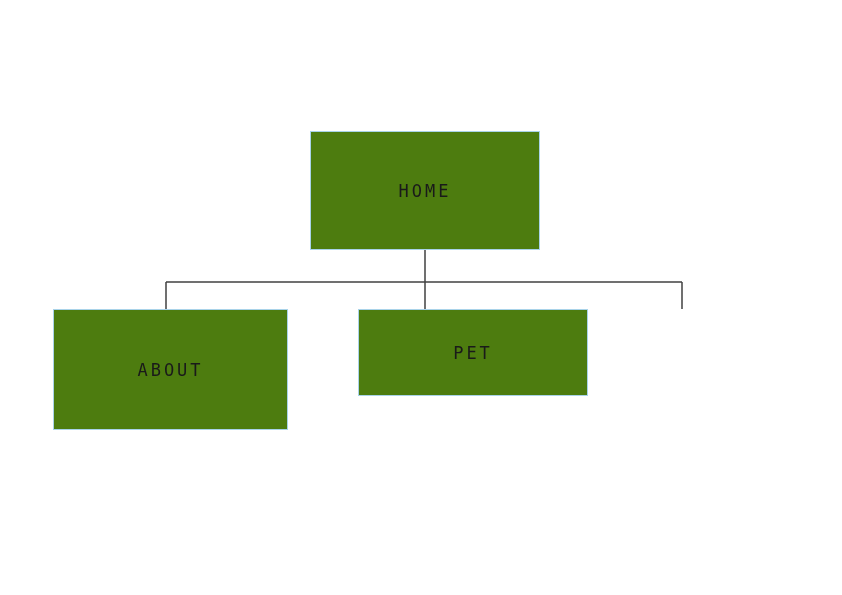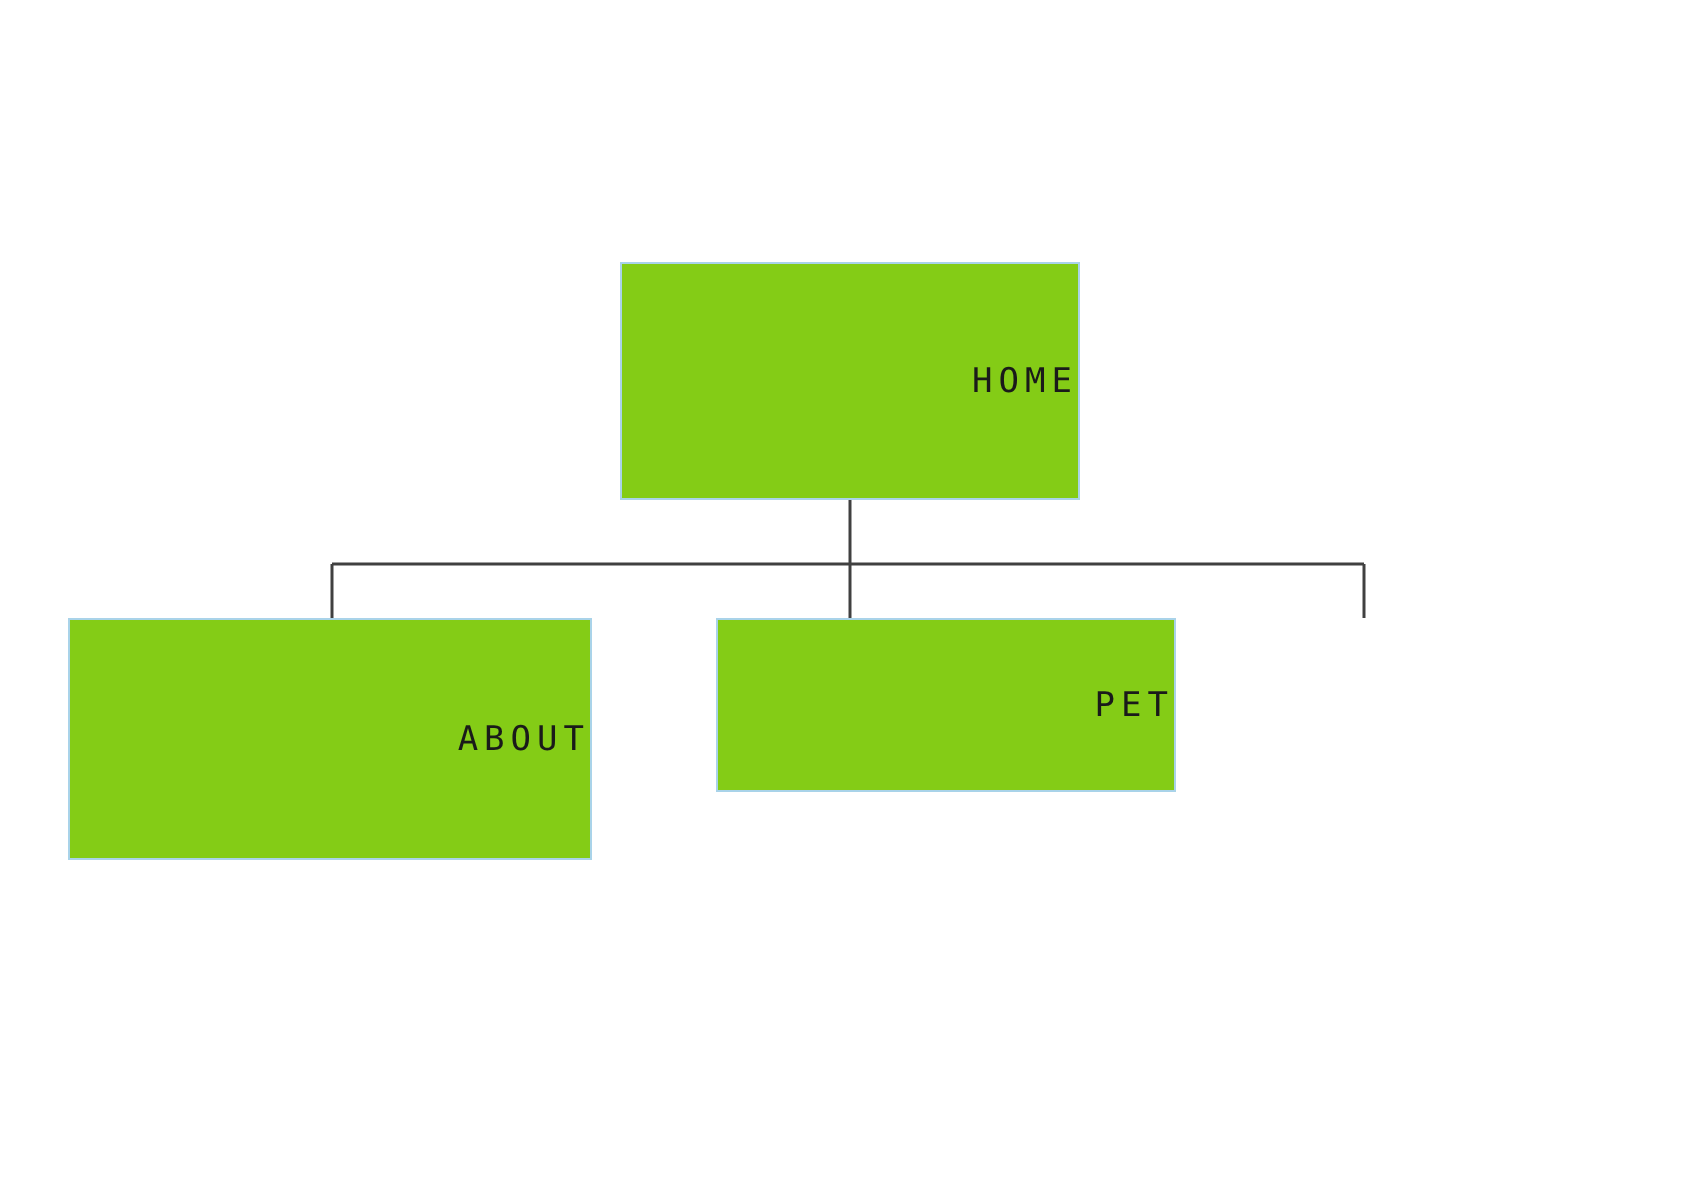--- a/index.html
+++ b/index.html
@@ -11,44 +11,44 @@
     position: relative;
     width: 842px;
     height: 595px;
     background: var(--bg-color, #ffffff);
     font-family: "DejaVu Sans Mono", "Liberation Mono", monospace;
     overflow: hidden;
   }
   .node {
     position: absolute;
     box-sizing: border-box;
-    background: #84cc16;
+    background: #4d7c0f;
     border: 1px solid var(--node-border, #a9d3e9);
     display: flex;
     align-items: center;
-    justify-content: flex-end;
+    justify-content: center;
   }
   .node-label {
     color: var(--text-color, #1a1a1a);
     font-size: 17px;
     letter-spacing: 3px;
     font-weight: 400;
     user-select: none;
   }
   .connectors {
     position: absolute;
     top: 0;
     left: 0;
     width: 842px;
     height: 595px;
     pointer-events: none;
   }
   
   .node-home    { left: 310px; top: 131px; width: 230px; height: 119px; }
-  .node-about   { left:  34px; top: 309px; width: 262px; height: 121px; }
+  .node-about   { left:  53px; top: 309px; width: 235px; height: 121px; }
   .node-pet     { left: 310px; top: 309px; width: 230px; height: 87px; margin-left: 48px; }
   .node-contact { left: 567px; top: 309px; width: 230px; height: 121px; }
 </style>
 </head>
 <body>
 
 <div class="canvas">
 
   <svg class="connectors" width="842" height="595" viewBox="0 0 842 595" xmlns="http://www.w3.org/2000/svg">
 

